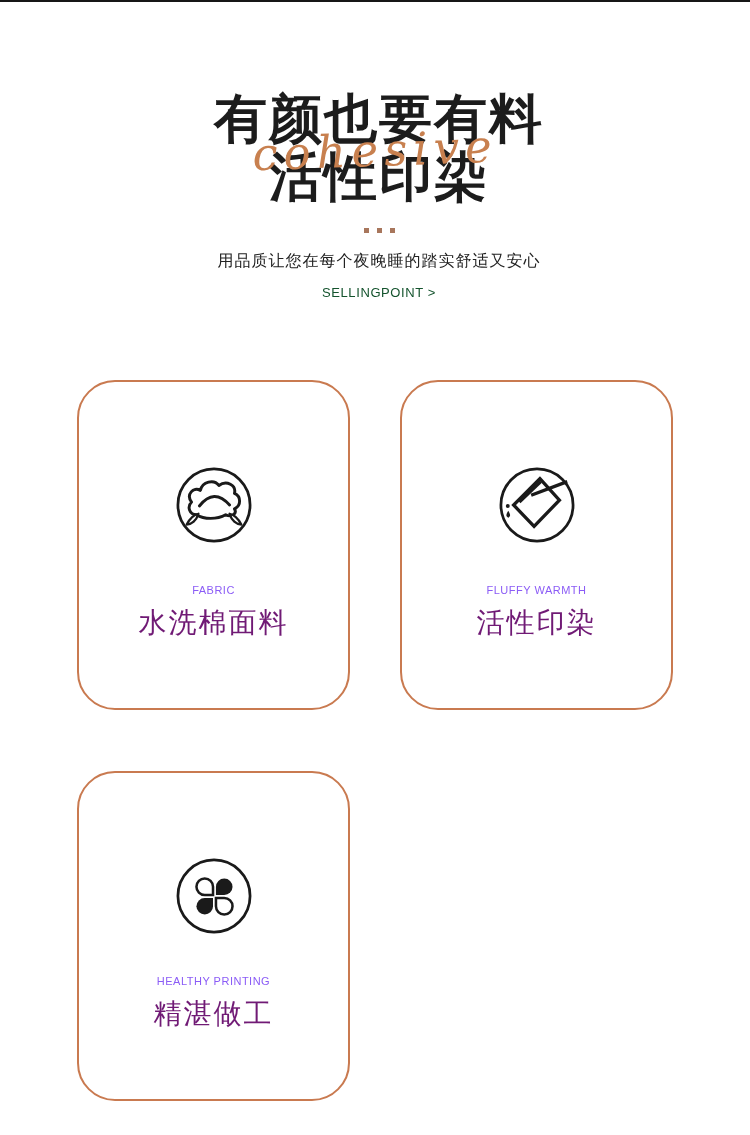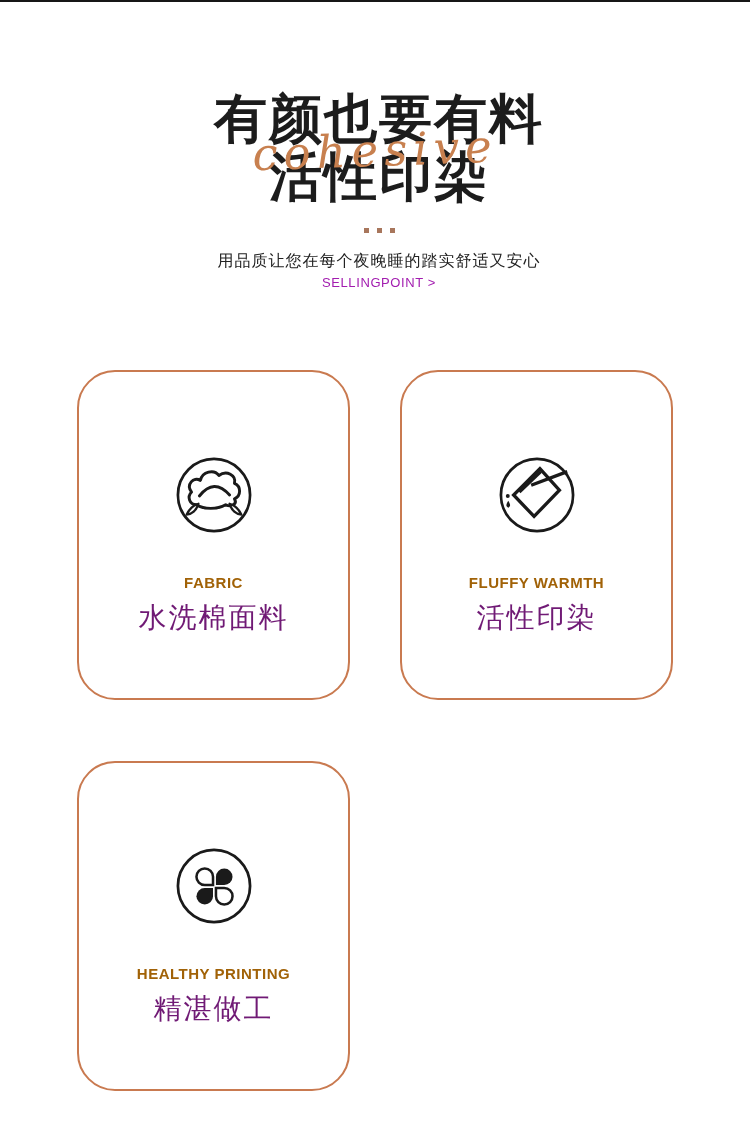--- a/index.html
+++ b/index.html
@@ -25,39 +25,39 @@
   .dots { margin-top:22px; height:6px; }
   .dot {
     display:inline-block; width:5px; height:5px;
     margin:0 4px; vertical-align:top;
   }
   .subtitle {
     margin-top:17px; font-size:16px; color:#222;
     letter-spacing:1px; font-weight:400;
   }
   .selling-point {
-    margin-top:3px; font-size:13px; color:#a21caf;
+    margin-top:13px; font-size:13px; color:#14532d;
     letter-spacing:0.6px;
   }
 
   .cards {
     margin-top:80px; padding:0 77px;
     display:grid; grid-template-columns:1fr 1fr;
     column-gap:50px; row-gap:61px;
   }
   .card {
     border:2px solid #c97a50; border-radius:38px; height:330px;
     display:flex; flex-direction:column; align-items:center;
     padding-top:84px; background:#fff;
   }
   .icon-wrap { width:78px; height:78px; }
   .icon-wrap svg { width:78px; height:78px; display:block; }
   .card-en {
-    margin-top:40px; font-size:15px; font-weight:bold;
-    color:#a16207; letter-spacing:0.5px;
+    margin-top:40px; font-size:11px; font-weight:normal;
+    color:#8b5cf6; letter-spacing:0.5px;
   }
   .card-zh {
     margin-top:8px; font-size:28px; color:#701a75;
     letter-spacing:2px; font-weight:400;
   }
 </style>
 </head>
 <body>
 
 <div class="top-strip"></div>

